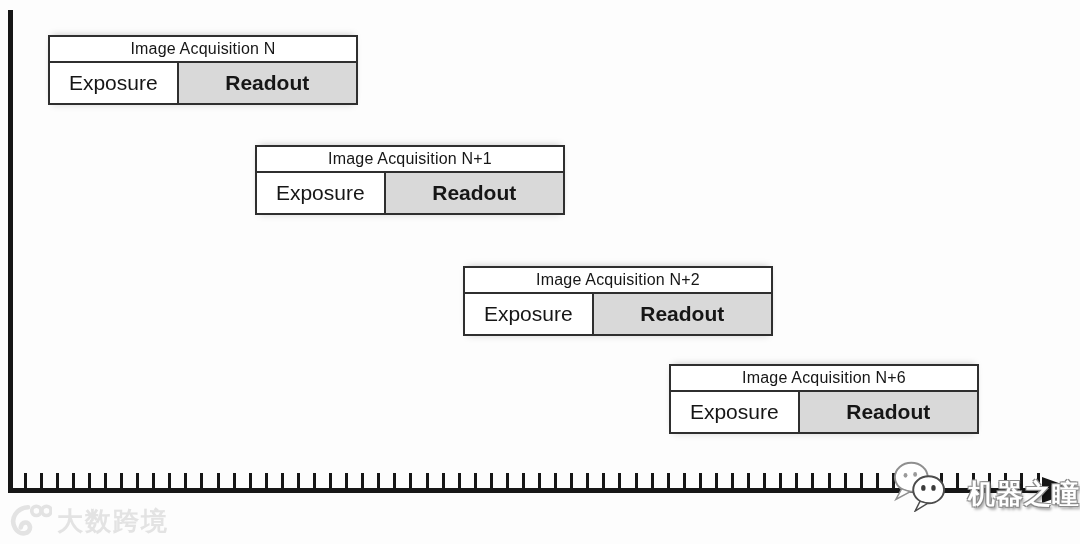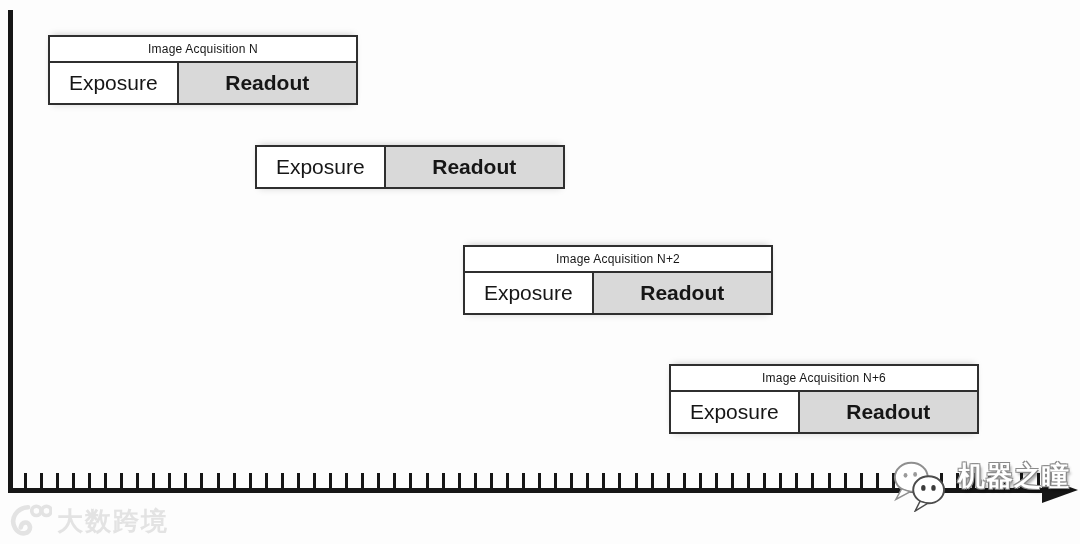--- a/index.html
+++ b/index.html
@@ -23,25 +23,25 @@
   .tick{position:absolute;top:473px;width:3px;height:17px;background:var(--axis,#161616);}
 
   
   .acq-block{
     position:absolute;width:310px;box-sizing:border-box;
     border:2px solid var(--border,#2f2f2f);background:#fff;
     box-shadow:0 -4px 7px -4px rgba(0,0,0,.22), 0 4px 7px -4px rgba(0,0,0,.15);
   }
   .acq-block.b1{left:48px;top:35px;}
   .acq-block.b2{left:255px;top:145px;}
-  .acq-block.b3{left:463px;top:245px;}
+  .acq-block.b3{left:463px;top:266px;}
   .acq-block.b4{left:669px;top:364px;}
   .acq-title{
     height:24px;line-height:24px;border-bottom:2px solid var(--border,#2f2f2f);
-    text-align:center;font-size:12px;letter-spacing:.2px;background:#fff;
+    text-align:center;font-size:16px;letter-spacing:.2px;background:#fff;
   }
   .acq-row{display:flex;height:40px;}
   .cell{display:flex;align-items:center;justify-content:center;font-size:21px;}
   .cell.exposure{width:42%;background:#fff;border-right:2px solid var(--border,#2f2f2f);box-sizing:border-box;}
   .cell.readout{flex:1;background:var(--readout,#d9d9d9);font-weight:bold;}
 
   
   .time-label{
     position:absolute;left:490px;top:507px;width:120px;text-align:center;
     font-size:23px;font-weight:bold;color:#111;
@@ -50,21 +50,21 @@
   
   .wm-left{
     position:absolute;left:6px;top:502px;display:flex;align-items:center;gap:5px;
     color:var(--wm-light,#e3e3e3);z-index:5;
   }
   .wm-left .wm-left-text{
     font-size:26px;font-weight:bold;letter-spacing:2px;line-height:38px;
     font-family:"DejaVu Sans","Liberation Sans",sans-serif;
   }
   .wm-right{
-    position:absolute;left:888px;top:458px;display:flex;align-items:flex-start;gap:8px;z-index:6;
+    position:absolute;left:888px;top:458px;display:flex;align-items:flex-end;gap:18px;z-index:6;
   }
   .wm-right .wm-right-text{
     font-size:27px;font-weight:bold;color:#ffffff;letter-spacing:1px;
     font-family:"DejaVu Sans","Liberation Sans",sans-serif;
     text-shadow:-1px -1px 0 #8a8a8a,1px -1px 0 #8a8a8a,-1px 1px 0 #8a8a8a,1px 1px 0 #8a8a8a,2px 3px 3px rgba(0,0,0,.4);
   }
 </style>
 </head>
 <body style="--axis: #161616; --border: #2f2f2f; --readout: #d9d9d9; --wm-light: #e3e3e3;">
 
@@ -142,20 +142,21 @@
 
   <div class="acq-block b1">
     <div class="acq-title">Image Acquisition N</div>
     <div class="acq-row">
       <div class="cell exposure">Exposure</div>
       <div class="cell readout">Readout</div>
     </div>
   </div>
 
   <div class="acq-block b2">
+    <div class="acq-title">Image Acquisition N+1</div>
     <div class="acq-row">
       <div class="cell exposure">Exposure</div>
       <div class="cell readout">Readout</div>
     </div>
   </div>
 
   <div class="acq-block b3">
     <div class="acq-title">Image Acquisition N+2</div>
     <div class="acq-row">
       <div class="cell exposure">Exposure</div>

